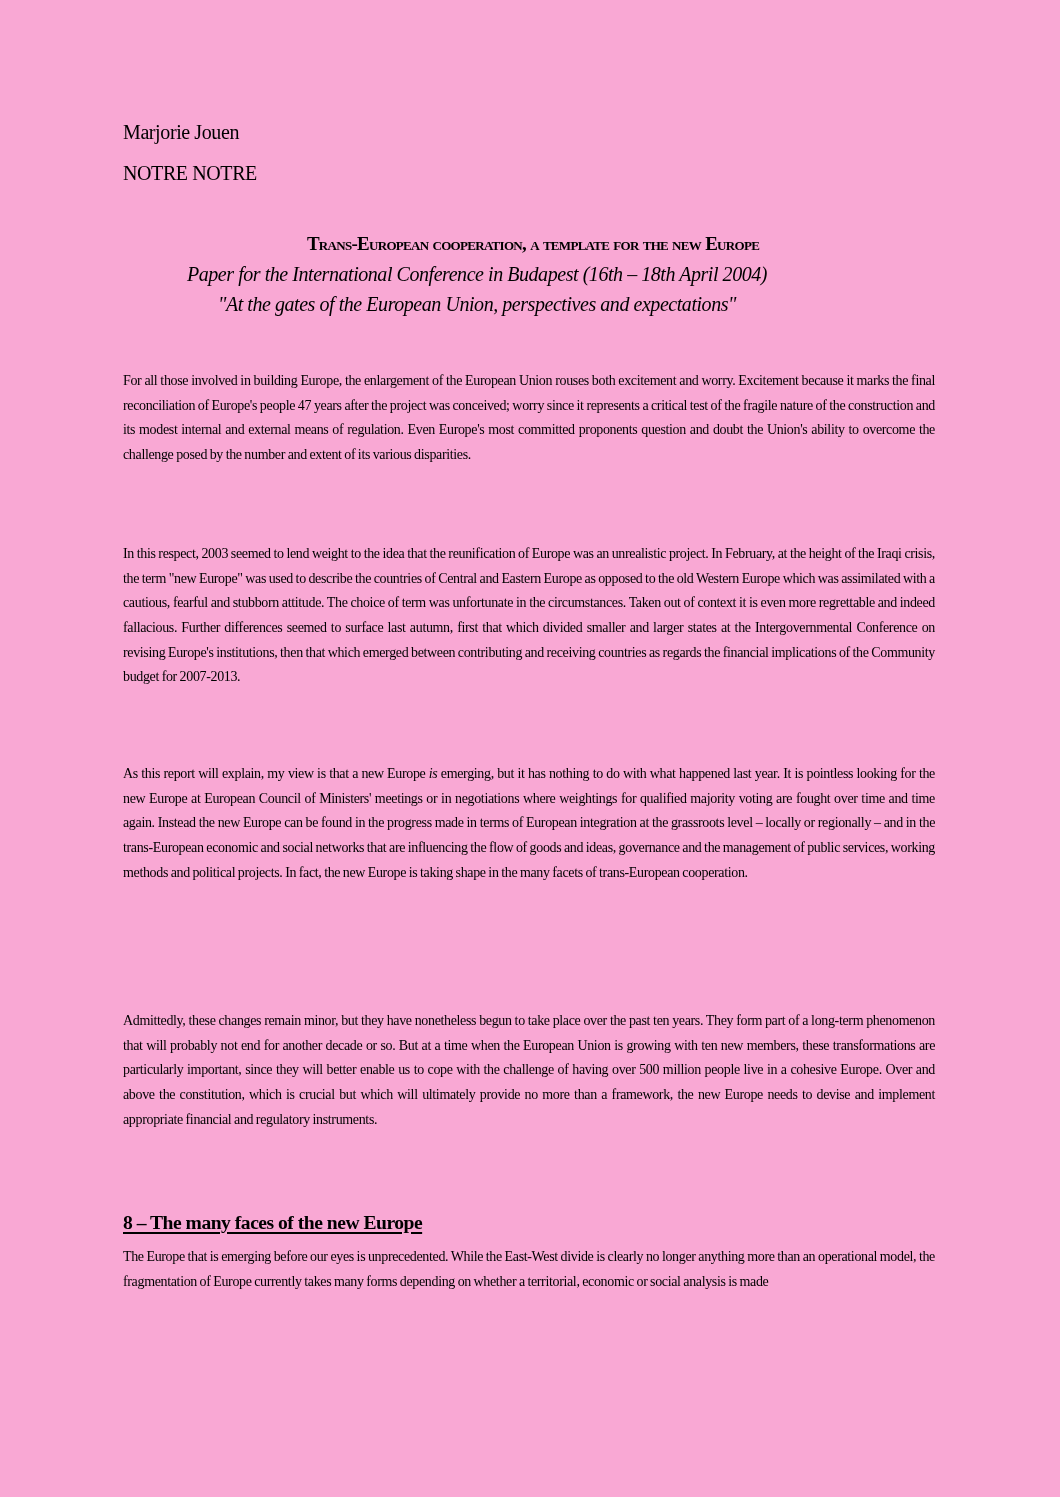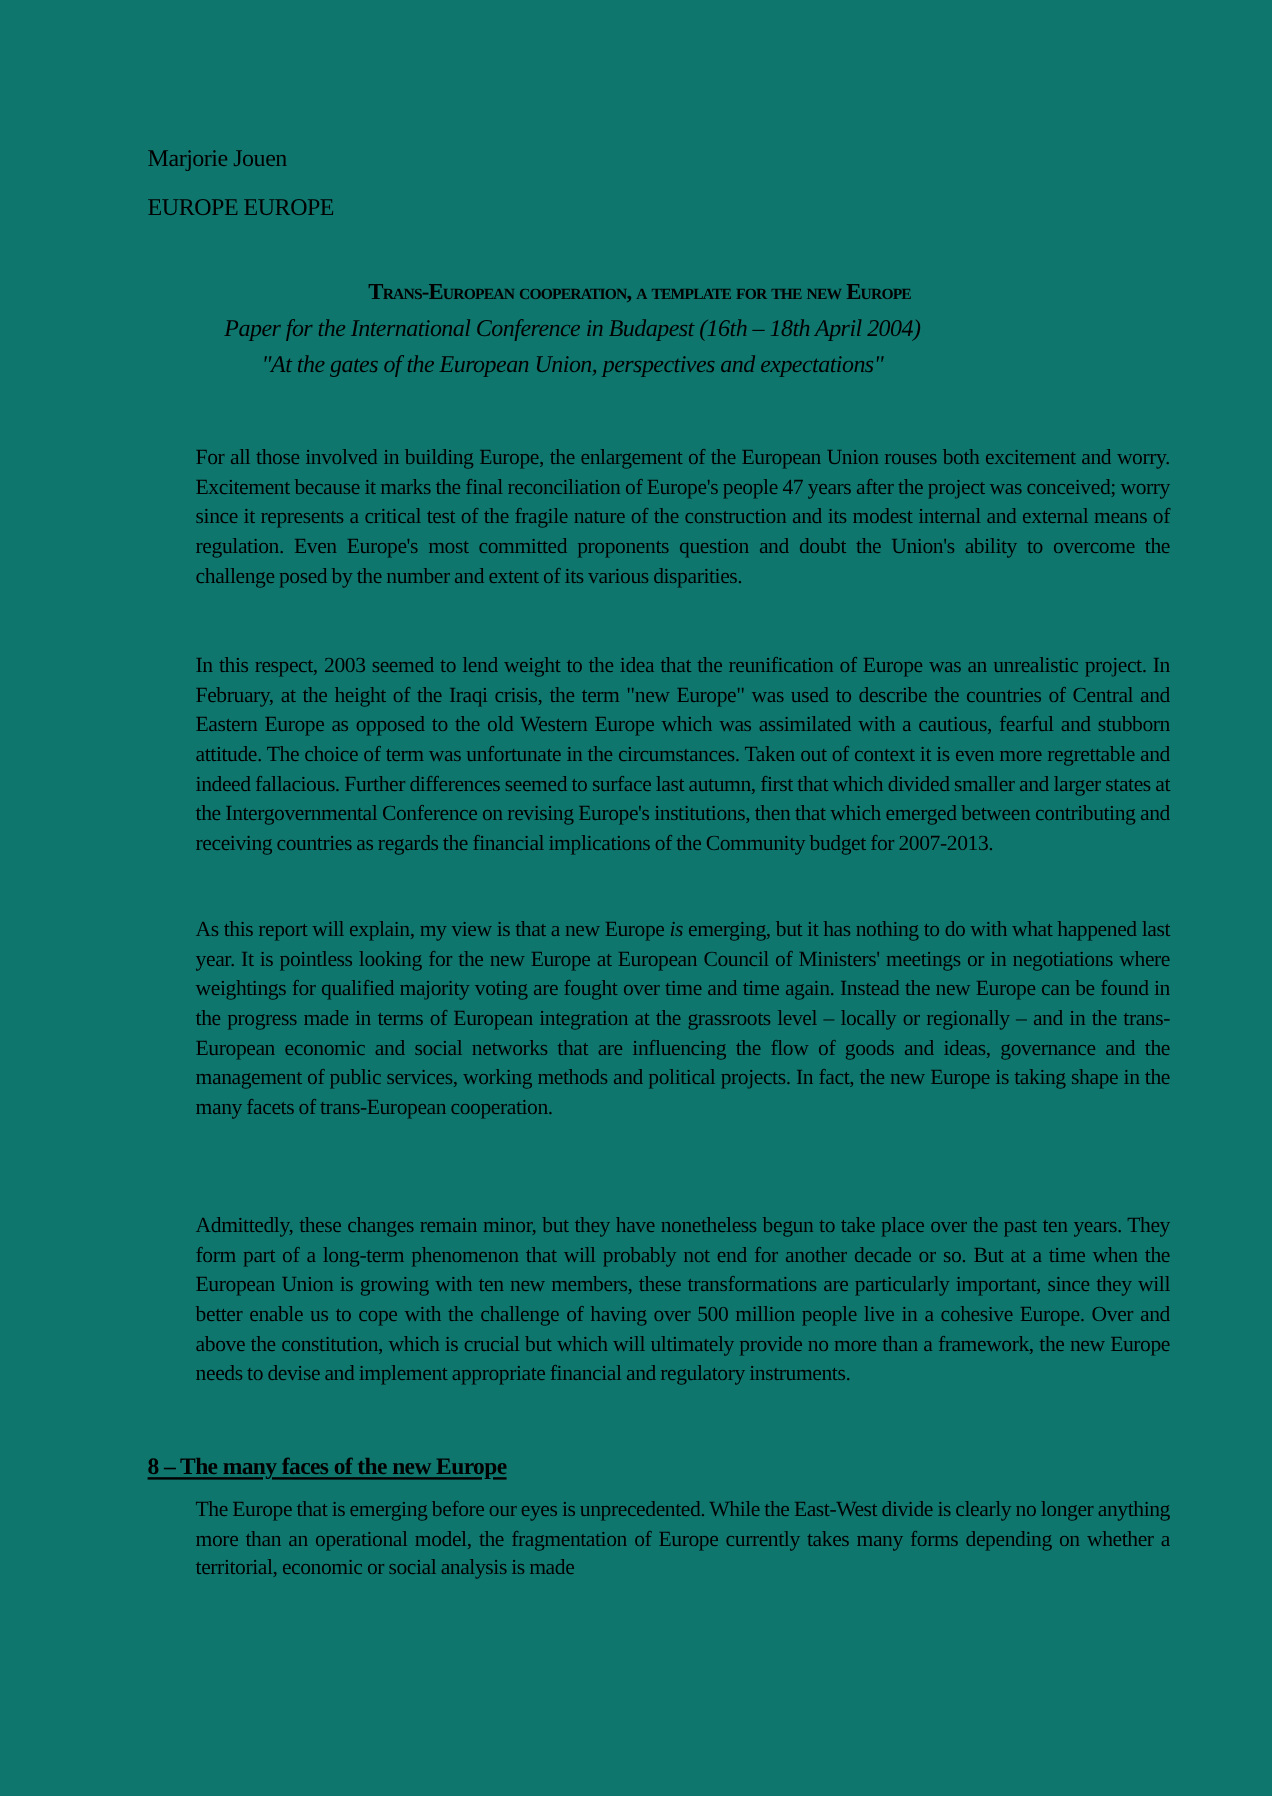--- a/index.html
+++ b/index.html
@@ -1,39 +1,39 @@
 <!DOCTYPE html>
 <html><head>
 <meta charset="utf-8">
 <style>
   html, body { margin: 0; padding: 0; background: #ffffff; }
   body { width: 1060px; height: 1497px; position: relative; overflow: hidden; color: #000; font-family: "Liberation Serif", serif; }
-  .page { position: absolute; left: 0; top: 0; width: 1060px; height: 1497px; background: #0f766e; }
+  .page { position: absolute; left: 0; top: 0; width: 1060px; height: 1497px; background: #f9a8d4; }
   .abs { position: absolute; }
   .author { left: 123px; top: 117px; font-size: 20px; letter-spacing: -0.4px; line-height: 30px; }
   .org { left: 123px; top: 158px; font-size: 20px; letter-spacing: -0.4px; line-height: 30px; }
   .title { left: 0; width: 1060px; top: 231px; text-align: center; font-size: 19px; font-weight: bold; font-variant: small-caps; text-decoration-thickness: 2px; text-underline-offset: 3px; letter-spacing: -0.7px; line-height: 26px; padding-left: 6px; box-sizing: border-box; }
   .sub { left: 0; width: 948px; text-align: center; font-size: 20px; font-style: italic; letter-spacing: -0.45px; line-height: 28px; padding-left: 6px; box-sizing: border-box; }
   .sub1 { top: 260px; }
   .sub2 { top: 290px; }
-  .para { left: 123px; width: 812px; font-size: 18px; line-height: 24.65px; text-align: justify; letter-spacing: -0.35px; word-spacing: -0.5px; margin-left: 40px; }
+  .para { left: 123px; width: 812px; font-size: 14px; line-height: 24.65px; text-align: justify; letter-spacing: -0.35px; word-spacing: -0.5px; }
   .p1 { top: 369px; }
   .p2 { top: 542px; }
   .p3 { top: 762px; }
   .p4 { top: 1009px; }
   .p5 { top: 1245px; font-family: Liberation Serif, serif; }
   .heading { left: 123px; top: 1210px; font-size: 19.6px; font-weight: bold; text-decoration: underline; text-decoration-thickness: 2px; text-underline-offset: 3px; letter-spacing: -0.5px; line-height: 26px; }
   em { font-style: italic; }
 </style>
 </head>
 <body>
 
 <div class="page">
   <div class="abs author">Marjorie Jouen</div>
-  <div class="abs org">EUROPE EUROPE</div>
+  <div class="abs org">NOTRE NOTRE</div>
 
   <div class="abs title">Trans-European cooperation, a template for the new Europe</div>
   <div class="abs sub sub1">Paper for the International Conference in Budapest (16th – 18th April 2004)</div>
   <div class="abs sub sub2">"At the gates of the European Union, perspectives and expectations"</div>
 
   <div class="abs para p1">For all those involved in building Europe, the enlargement of the European Union rouses both excitement and worry. Excitement because it marks the final reconciliation of Europe's people 47 years after the project was conceived; worry since it represents a critical test of the fragile nature of the construction and its modest internal and external means of regulation. Even Europe's most committed proponents question and doubt the Union's ability to overcome the challenge posed by the number and extent of its various disparities.</div>
   <div class="abs para p2">In this respect, 2003 seemed to lend weight to the idea that the reunification of Europe was an unrealistic project. In February, at the height of the Iraqi crisis, the term "new Europe" was used to describe the countries of Central and Eastern Europe as opposed to the old Western Europe which was assimilated with a cautious, fearful and stubborn attitude. The choice of term was unfortunate in the circumstances. Taken out of context it is even more regrettable and indeed fallacious. Further differences seemed to surface last autumn, first that which divided smaller and larger states at the Intergovernmental Conference on revising Europe's institutions, then that which emerged between contributing and receiving countries as regards the financial implications of the Community budget for 2007-2013.</div>
   <div class="abs para p3"><span>As this report will explain, my view is that a new Europe </span><em>is</em><span> emerging, but it has nothing to do with what happened last year. It is pointless looking for the new Europe at European Council of Ministers' meetings or in negotiations where weightings for qualified majority voting are fought over time and time again. Instead the new Europe can be found in the progress made in terms of European integration at the grassroots level – locally or regionally – and in the trans-European economic and social networks that are influencing the flow of goods and ideas, governance and the management of public services, working methods and political projects. In fact, the new Europe is taking shape in the many facets of trans-European cooperation.</span></div>
   <div class="abs para p4">Admittedly, these changes remain minor, but they have nonetheless begun to take place over the past ten years. They form part of a long-term phenomenon that will probably not end for another decade or so. But at a time when the European Union is growing with ten new members, these transformations are particularly important, since they will better enable us to cope with the challenge of having over 500 million people live in a cohesive Europe. Over and above the constitution, which is crucial but which will ultimately provide no more than a framework, the new Europe needs to devise and implement appropriate financial and regulatory instruments.</div>
 

